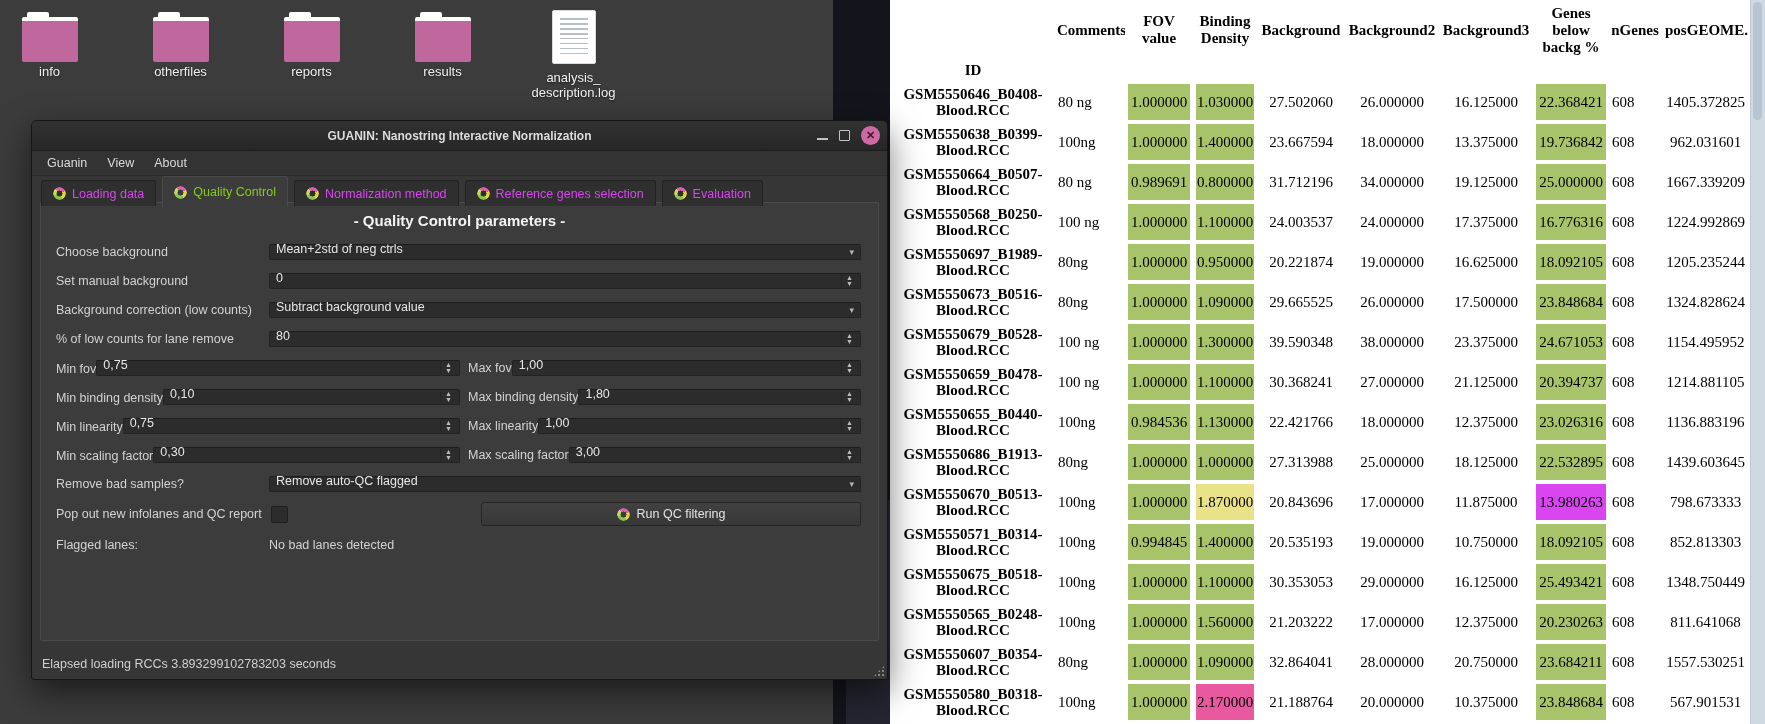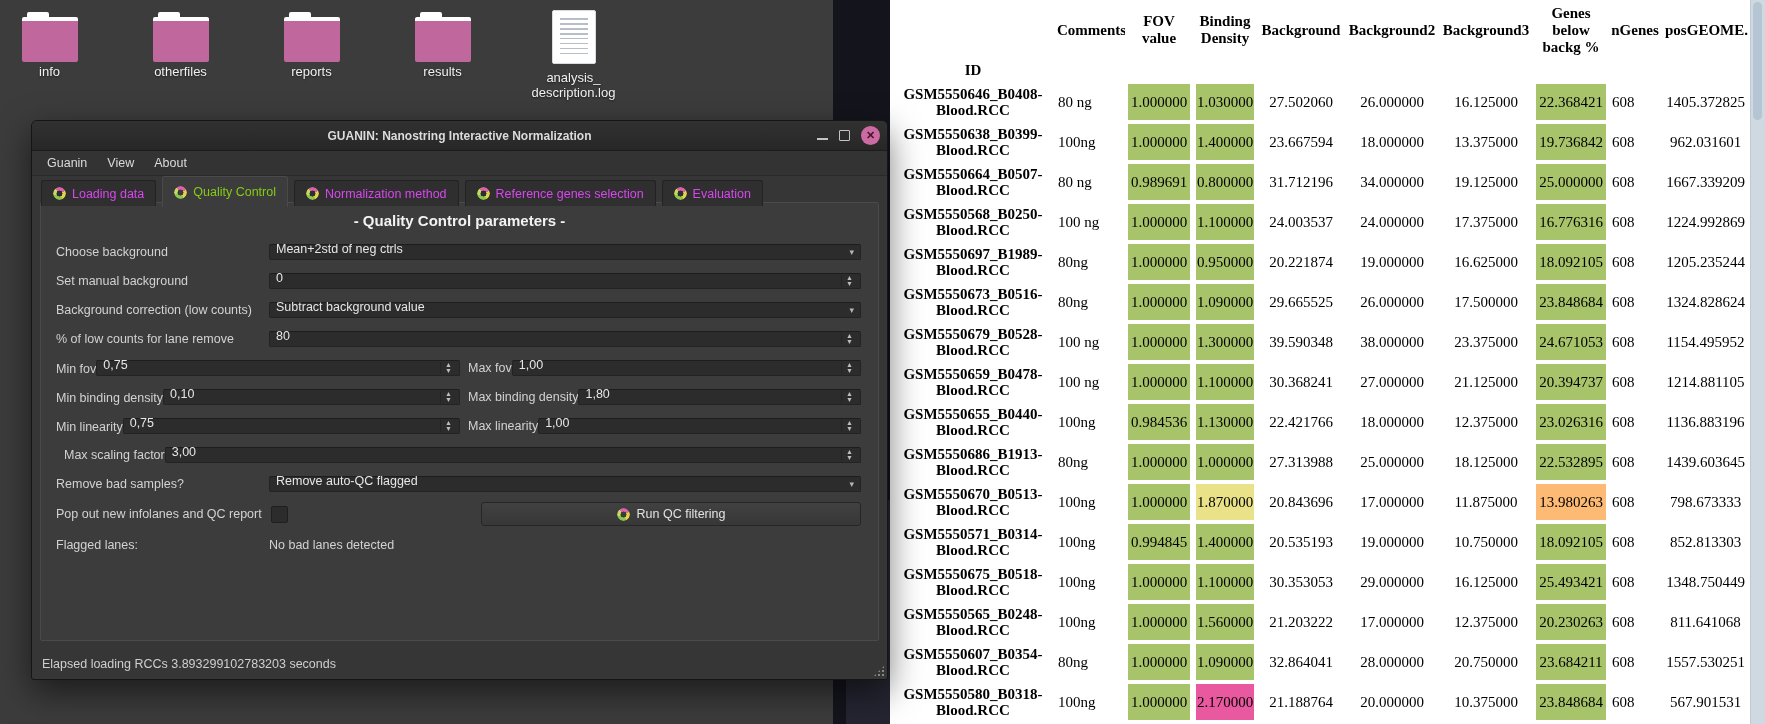--- a/index.html
+++ b/index.html
@@ -299,21 +299,21 @@
             <td class="right">1439.603645</td>
           </tr>
           <tr>
             <td class="idcell">GSM5550670_B0513-Blood.RCC</td>
             <td class="left">100ng</td>
             <td class="colored" style="background: rgb(168, 196, 106);">1.000000</td>
             <td class="colored" style="background: rgb(233, 226, 136);">1.870000</td>
             <td>20.843696</td>
             <td>17.000000</td>
             <td>11.875000</td>
-            <td class="colored" style="background: #fdba74;">13.980263</td>
+            <td class="colored" style="background: #d946ef;">13.980263</td>
             <td class="left">608</td>
             <td class="right">798.673333</td>
           </tr>
           <tr>
             <td class="idcell">GSM5550571_B0314-Blood.RCC</td>
             <td class="left">100ng</td>
             <td class="colored" style="background: rgb(168, 196, 106);">0.994845</td>
             <td class="colored" style="background: rgb(168, 196, 106);">1.400000</td>
             <td>20.535193</td>
             <td>19.000000</td>
@@ -510,20 +510,30 @@
               <div class="field spin">
                 <span class="fval">1,00</span>
                 <span class="spin-arrows">
                   <span>▲</span>
                   <span>▼</span>
                 </span>
               </div>
             </div>
           </div>
           <div class="frow-pair">
+            <div class="half-left">
+              <span class="flabel">Min scaling factor</span>
+              <div class="field spin">
+                <span class="fval">0,30</span>
+                <span class="spin-arrows">
+                  <span>▲</span>
+                  <span>▼</span>
+                </span>
+              </div>
+            </div>
             <div class="half-right">
               <span class="flabel">Max scaling factor</span>
               <div class="field spin">
                 <span class="fval">3,00</span>
                 <span class="spin-arrows">
                   <span>▲</span>
                   <span>▼</span>
                 </span>
               </div>
             </div>

